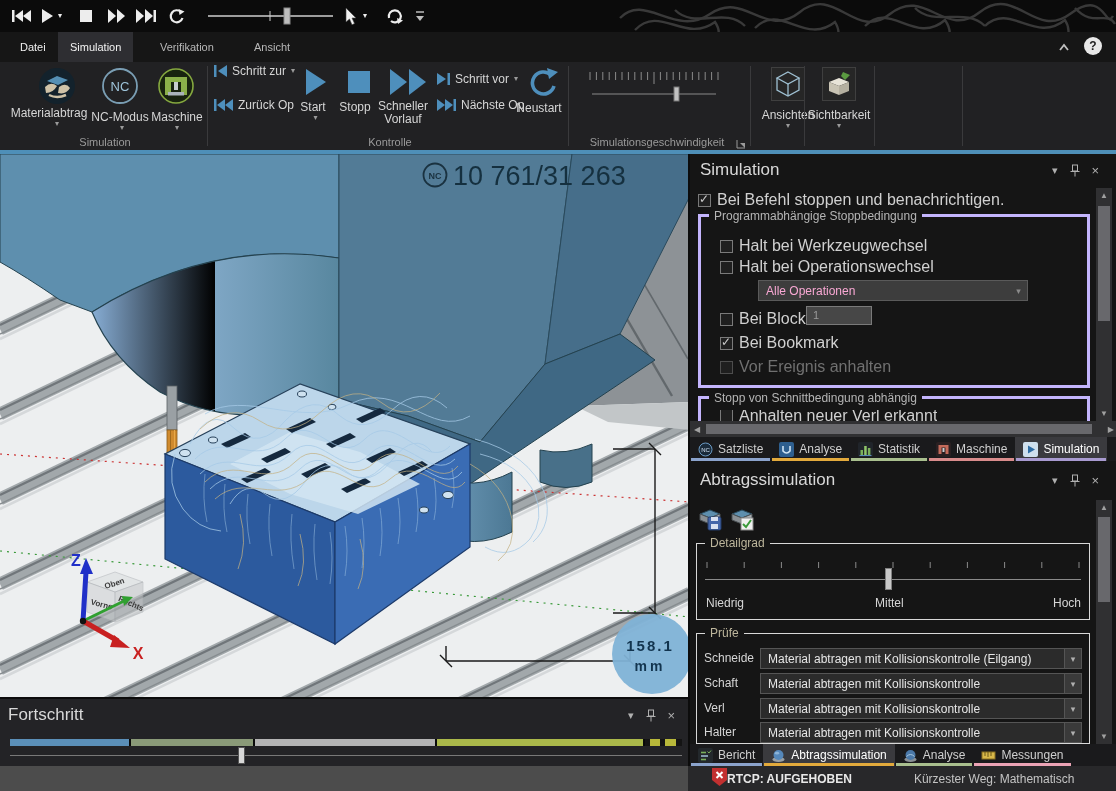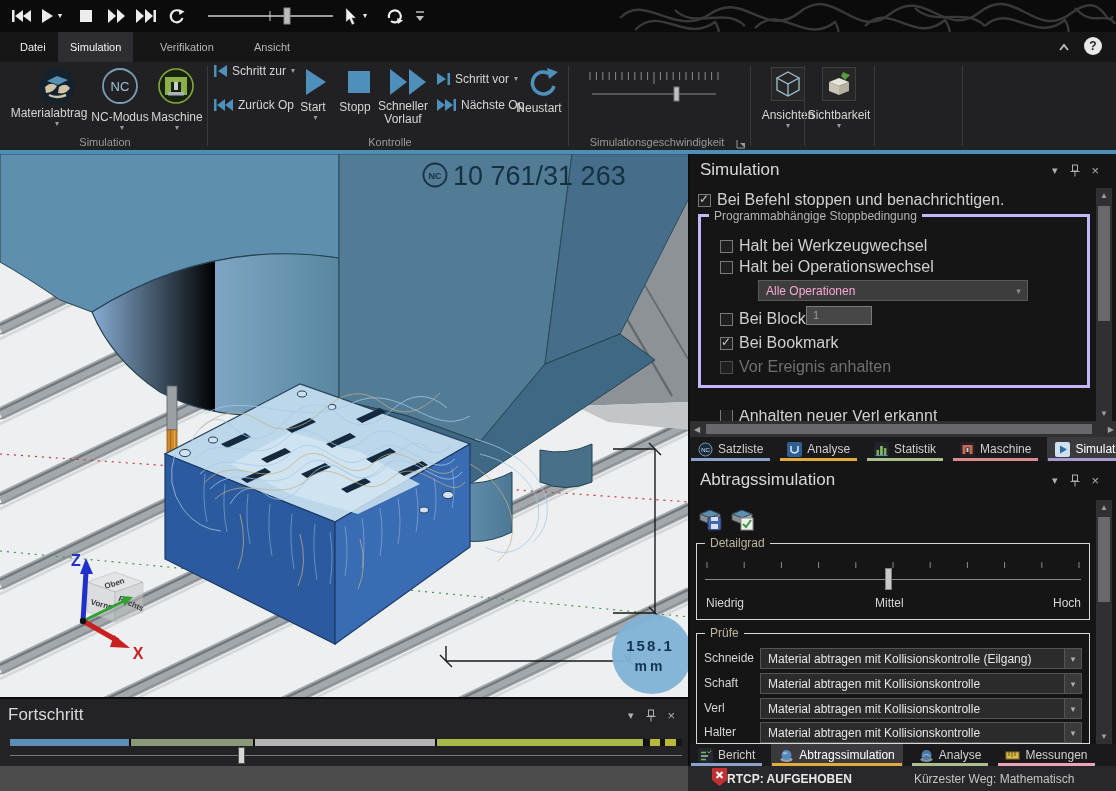--- a/index.html
+++ b/index.html
@@ -46,21 +46,21 @@
              display:flex; align-items:center; justify-content:center; color:#b0b0b0; font-size:9px; }
   .dd.disabled { background:#3d3d3d; border-color:#5a5a5a; }
   .dd.disabled .val { color:#f9a8d4; }
   .dd.disabled .arr { background:transparent; border-left:none; color:#8a8a8a; }
   
   .sb-v { position:absolute; width:16px; background:#303032; }
   .sb-h { position:absolute; height:16px; background:#303032; display:flex; align-items:center; }
   .sb-thumb { position:absolute; background:#68686c; }
   .sb-arr { color:#a0a0a0; font-size:8px; text-align:center; }
   
-  .tabstrip { position:absolute; background:#1a1a1c; display:flex; align-items:stretch;gap:8px; }
+  .tabstrip { position:absolute; background:#1a1a1c; display:flex; align-items:stretch; }
   .tab { display:flex; align-items:center; gap:5px; padding:0 8px; position:relative;
          color:#cfcfcf; font-size:12px; white-space:nowrap; }
   .tab.active { background:#3a3a3e; color:#ffffff; }
   .tab .ul { position:absolute; left:1px; right:1px; bottom:0; height:3px; }
   .ul-blue{background:#8ba3cc}.ul-orange{background:#e3aa3c}.ul-green{background:#a9bf8e}
   .ul-red{background:#d98c8c}.ul-purple{background:#a89ad0}.ul-pink{background:#eba3b5}
   .tabicon { width:15px; height:15px; flex:none; display:flex; align-items:center; justify-content:center; }
   
   #fortschritt { left:0; top:697px; width:688px; height:69px; background:#232326; border-top:2px solid #0c0c0c; }
   #progress-bar { position:absolute; left:10px; top:40px; width:672px; height:7px; display:flex; }
@@ -568,20 +568,23 @@
        color:#9a9a9a;font-size:11px;padding:2px 0 0 6px">1</div>
   <div class="cbrow" style="left:720px;top:334px">
     <span class="cb on"></span>
     <span class="cblabel">Bei Bookmark</span>
   </div>
   <div class="cbrow" style="left:720px;top:358px">
     <span class="cb dis"></span>
     <span class="cblabel dis">Vor Ereignis anhalten</span>
   </div>
 
+  <div class="gbox" style="left:698px;top:396px;width:392px;height:25px;border-bottom:none">
+    <span class="gbox-title">Stopp von Schnittbedingung abhängig</span>
+  </div>
   <div class="cbrow" style="left:720px;top:410px;height:11px;overflow:hidden">
     <span class="cb"></span>
     <span class="cblabel">Anhalten neuer Verl erkannt</span>
   </div>
 
   <div class="sb-v" style="left:1096px;top:188px;height:233px">
     <div class="sb-arr" style="margin-top:3px">▲</div>
     <div class="sb-thumb" style="left:2px;right:2px;top:18px;height:115px"></div>
     <div class="sb-arr" style="position:absolute;bottom:3px;width:100%">▼</div>
   </div>

